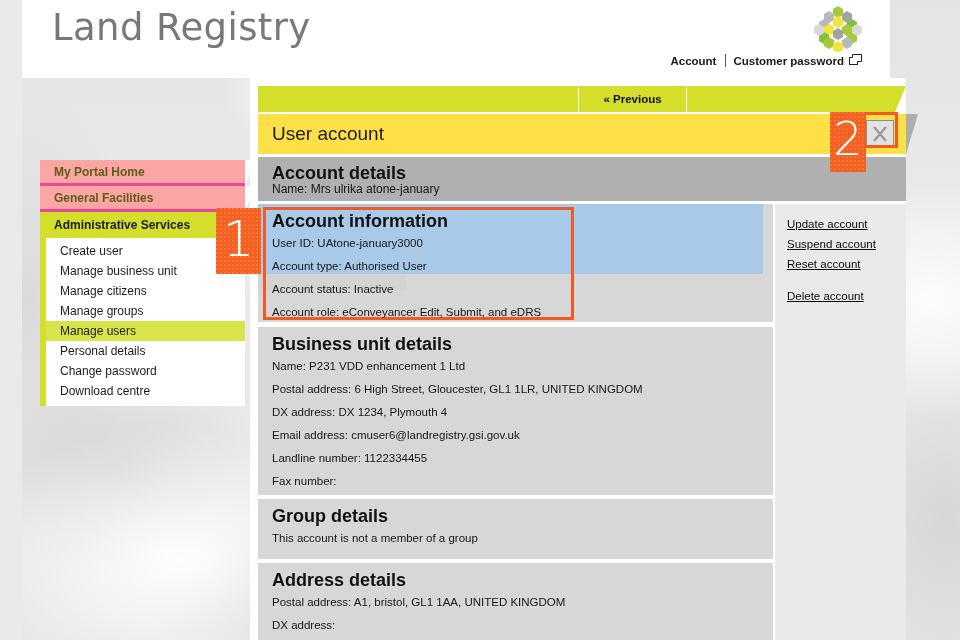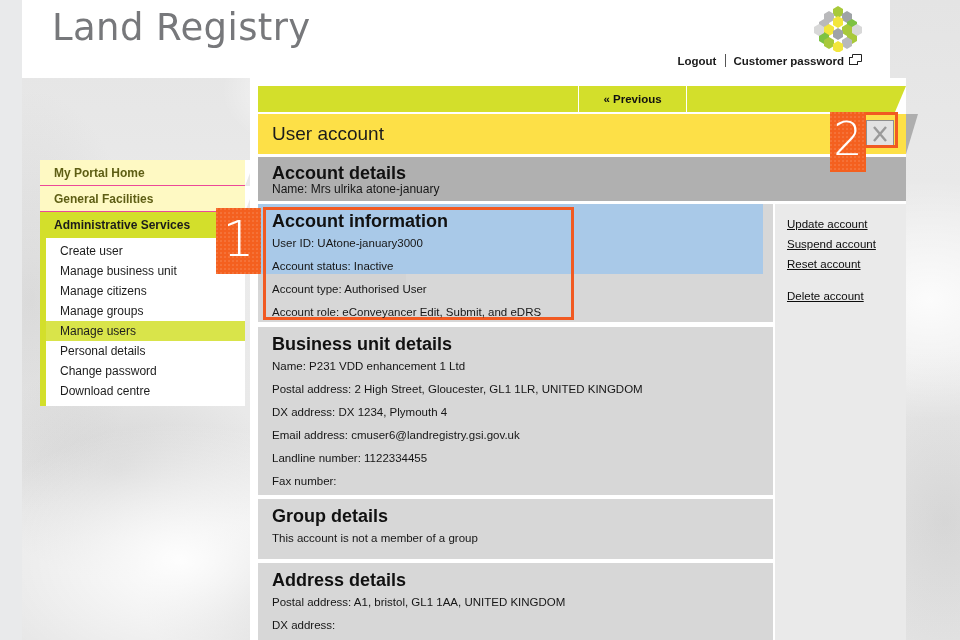--- a/index.html
+++ b/index.html
@@ -158,24 +158,24 @@
     justify-content:center; line-height:1;
     background-image: radial-gradient(circle at 1px 1px, rgba(255,255,255,.12) 0.7px, transparent 0.8px);
     background-size: 4px 4px;
   }
 
   
   #nav {
     position:absolute; left:40px; top:160px; width:205px;
   }
   .nav-top {
-    position:relative; height:26px; background:#fef9c3;
+    position:relative; height:26px; background:#fca5a5;
     display:flex; align-items:center; padding-left:14px;
     font-size:12px; font-weight:bold; color:#5e5e14;
-    border-bottom:1px solid #ec4899; cursor:pointer;
+    border-bottom:3px solid #ec4899; cursor:pointer;
   }
   .nav-top::after {
     content:""; position:absolute; right:-10px; top:0;
     border-top:26px solid #ffffff;
     border-right:10px solid transparent;
   }
   .nav-top.active {
     background:#d3df2b; color:#1b1b1b; border-bottom:none;
   }
   .nav-top.active::after { border-top-color:#d3df2b; }
@@ -221,21 +221,21 @@
       <polygon points="10,28 15,31 15,37 10,40 5,37 5,31" fill="#7dc242"></polygon>
       <polygon points="33,33 38,36 38,42 33,45 28,42 28,36" fill="#b9b9bb"></polygon>
       <polygon points="15,33 20,36 20,42 15,45 10,42 10,36" fill="#a8c93a"></polygon>
       <polygon points="24,37 29,40 29,46 24,49 19,46 19,40" fill="#f2e63c"></polygon>
       <polygon points="5,20 10,23 10,29 5,32 0,29 0,23" fill="#d8d8d8"></polygon>
       <polygon points="43,20 48,23 48,29 43,32 38,29 38,23" fill="#d8d8d8"></polygon>
     </g>
   </svg>
 
   <div id="header-links">
-    <span class="hl">Logout</span>
+    <span class="hl">Account</span>
     <span class="sep"></span>
     <span class="hl">Customer password</span>
     <span class="popout-icon">
       <svg width="13" height="11" viewBox="0 0 13 11">
         <rect x="0.5" y="3.5" width="8" height="7" fill="#fff" stroke="#222"></rect>
         <path d="M3.5 3.5 V0.5 H12.5 V7.5 H8.5" fill="#fff" stroke="#222"></path>
       </svg>
     </span>
   </div>
 </div>
@@ -306,30 +306,30 @@
   <div id="body-cols">
 
     <div id="col-left">
 
       <div class="block" style="top:0; height:118px;">
         <div id="sel-overlay"></div>
         <div id="sel-status-frag"></div>
         <div style="position:relative; z-index:2;">
           <span class="sec-h">Account information</span>
           <div class="row">User ID: UAtone-january3000</div>
+          <div class="row">Account type: Authorised User</div>
           <div class="row">Account status: Inactive</div>
-          <div class="row">Account type: Authorised User</div>
           <div class="row">Account role: eConveyancer Edit, Submit, and eDRS</div>
         </div>
       </div>
 
       <div class="block" style="top:123px; height:168px;">
         <span class="sec-h">Business unit details</span>
         <div class="row">Name: P231 VDD enhancement 1 Ltd</div>
-        <div class="row">Postal address: 2 High Street, Gloucester, GL1 1LR, UNITED KINGDOM</div>
+        <div class="row">Postal address: 6 High Street, Gloucester, GL1 1LR, UNITED KINGDOM</div>
         <div class="row">DX address: DX 1234, Plymouth 4</div>
         <div class="row">Email address: cmuser6@landregistry.gsi.gov.uk</div>
         <div class="row">Landline number: 1122334455</div>
         <div class="row">Fax number:</div>
       </div>
 
       <div class="block" style="top:295px; height:60px;">
         <span class="sec-h">Group details</span>
         <div class="row">This account is not a member of a group</div>
       </div>

